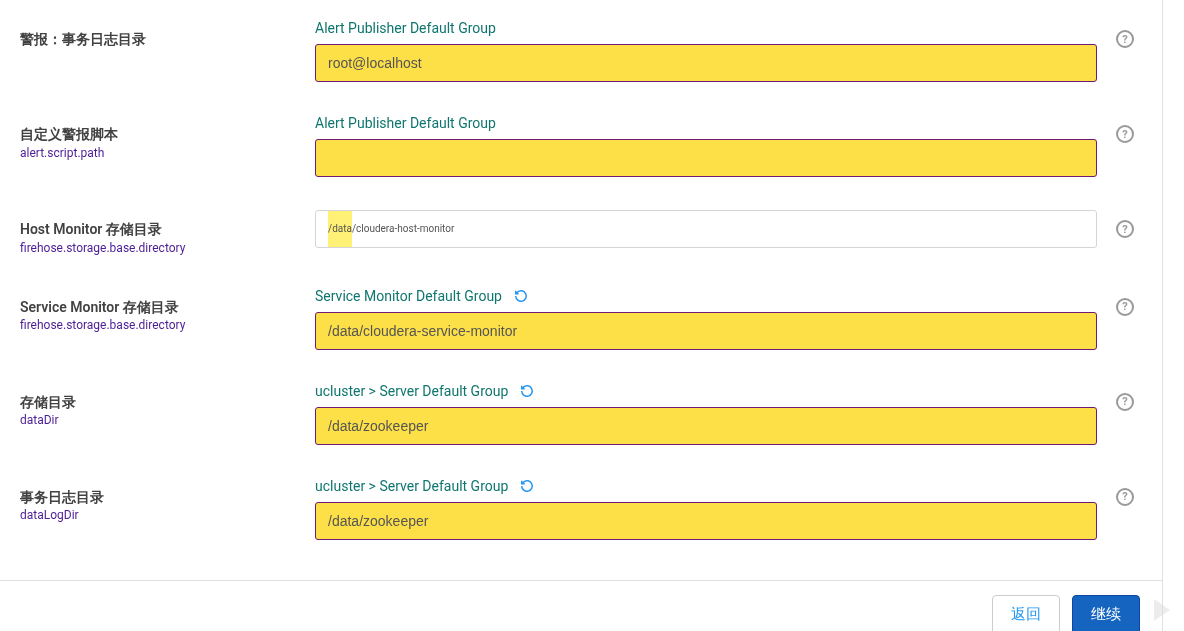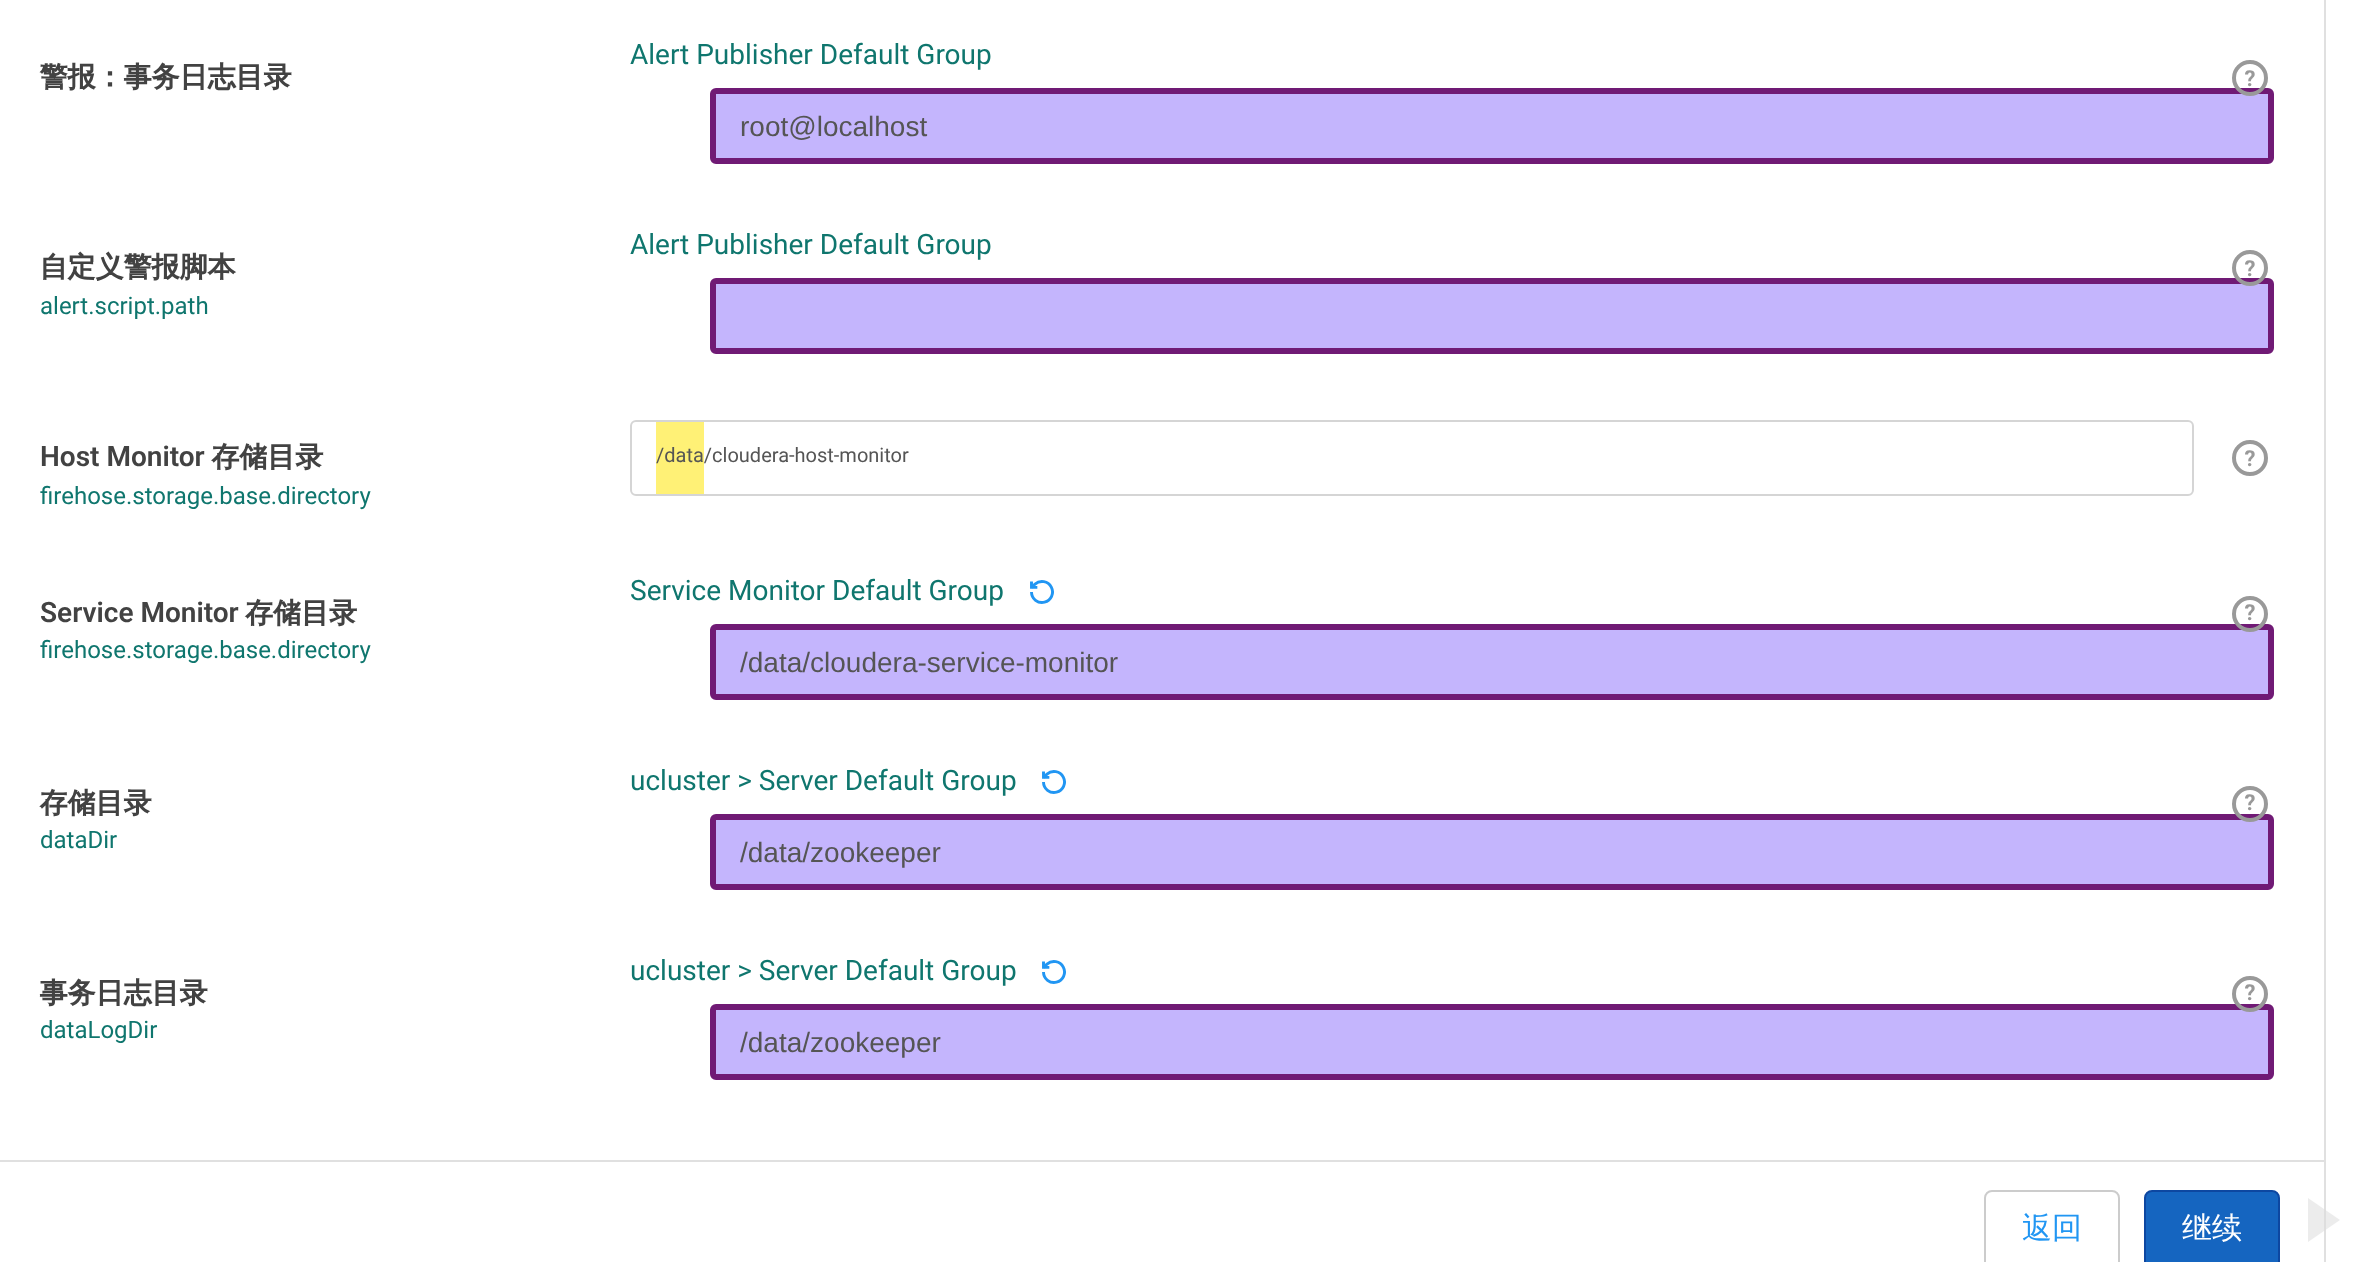--- a/index.html
+++ b/index.html
@@ -30,45 +30,44 @@
       padding-top: 10px;
     }
     .label-title {
       font-size: 14px;
       font-weight: 600;
       color: #424242;
       line-height: 1.4;
     }
     .label-sub {
       font-size: 12px;
-      color: #0f766e;
+      color: #4c1d95;
       margin-top: 1px;
     }
     .field-col {
       flex: 1;
       padding-right: 65px;
     }
     .group-header {
       font-size: 14px;
       color: #0f766e;
       margin-bottom: 8px;
       display: flex;
       align-items: center;
       gap: 12px;
     }
     .text-input {
       width: 100%;
       height: 38px;
-      border: 3px solid #701a75;
+      border: 1px solid #701a75;
       border-radius: 3px;
       padding: 0 12px;
       font-size: 14px;
       color: #555;
-      background: #c4b5fd;
-      margin-left: 40px;
+      background: #fde047;
     }
     .highlight-data {
       background: #fff176;
       padding: 0 0;
     }
     .input-with-highlight {
       width: 100%;
       height: 38px;
       border: 1px solid #d5d5d5;
       border-radius: 3px;

